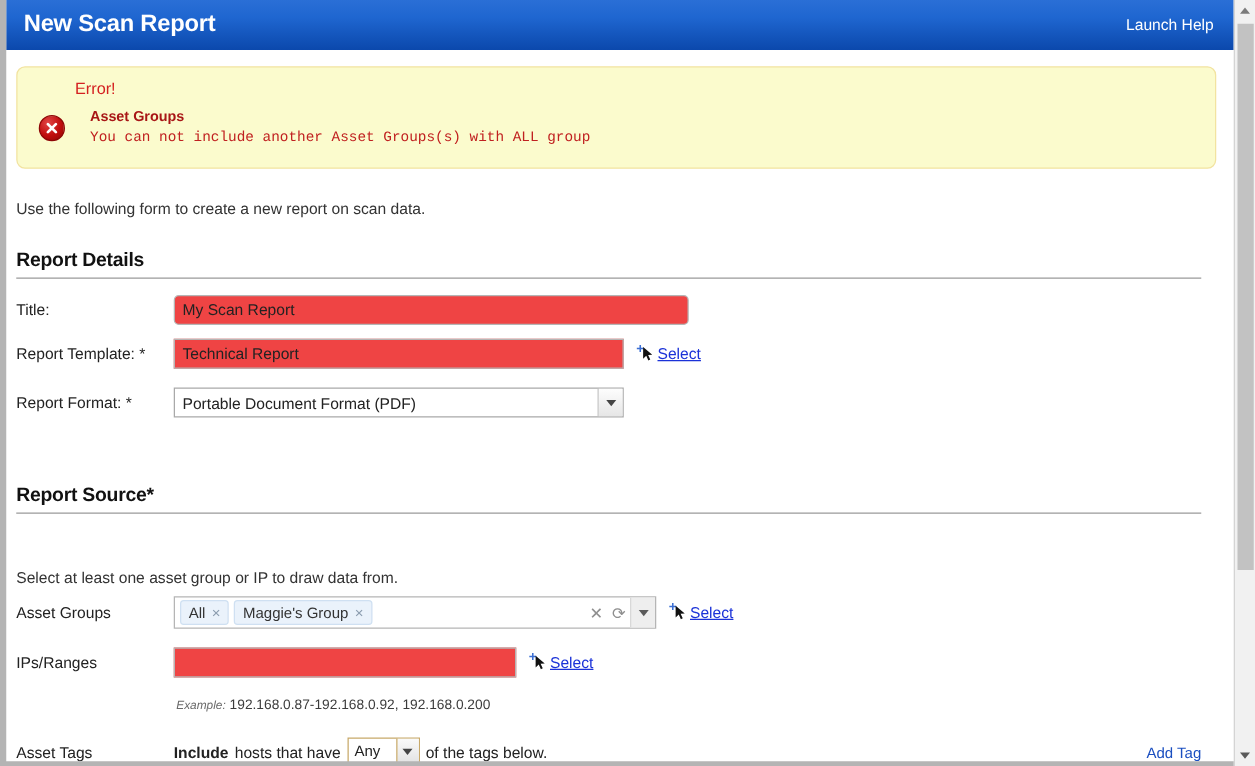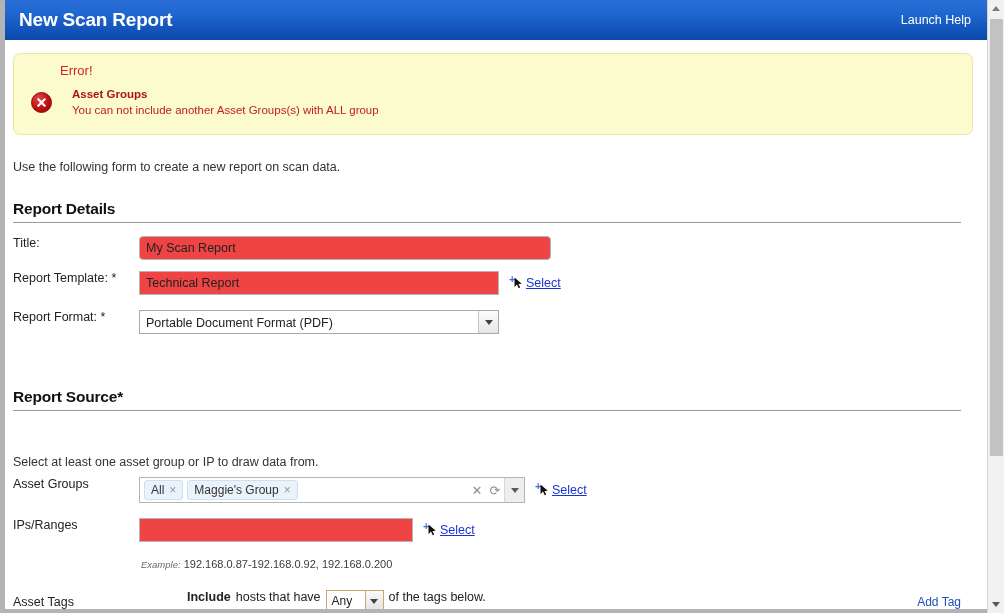--- a/index.html
+++ b/index.html
@@ -136,20 +136,21 @@
     left: 58px; top: 34px;
     color: #a81616;
     font-size: 11.5px;
     font-weight: bold;
   }
   .alert-msg {
     position: absolute;
     left: 58px; top: 50px;
     color: #c02020;
     font-size: 11.5px;
+    font-family: Liberation Mono, monospace;
   }
 
   
   .intro-text {
     position: absolute;
     left: 8px; top: 120px;
     font-size: 12.5px;
     color: #333333;
   }
 
@@ -180,20 +181,21 @@
     left: 8px; top: 415px;
     font-size: 12.5px;
     color: #333333;
   }
 
   
   .row {
     position: absolute;
     left: 8px;
     display: flex;
+    align-items: center;
   }
   .row-label {
     width: 126px;
     font-size: 12.5px;
     color: #222222;
     flex: 0 0 126px;
   }
 
   
   .txt-input {
@@ -338,24 +340,24 @@
   
   .tags-row {
     position: absolute;
     left: 8px; top: 550px;
     width: 948px;
     display: flex;
     align-items: center;
   }
   .tags-sentence {
     display: flex;
+    align-items: center;
     gap: 5px;
     font-size: 12.5px;
     color: #222222;
-    margin-left: 48px;
   }
   .tags-sentence b { font-weight: bold; }
   .any-select-wrap { position: relative; display: inline-block; }
   .any-select {
     font-family: Liberation Sans, sans-serif;
     font-size: 12px;
     color: #222222;
     background: #ffffff;
     border: 1px solid #c8a96a;
     height: 24px;

